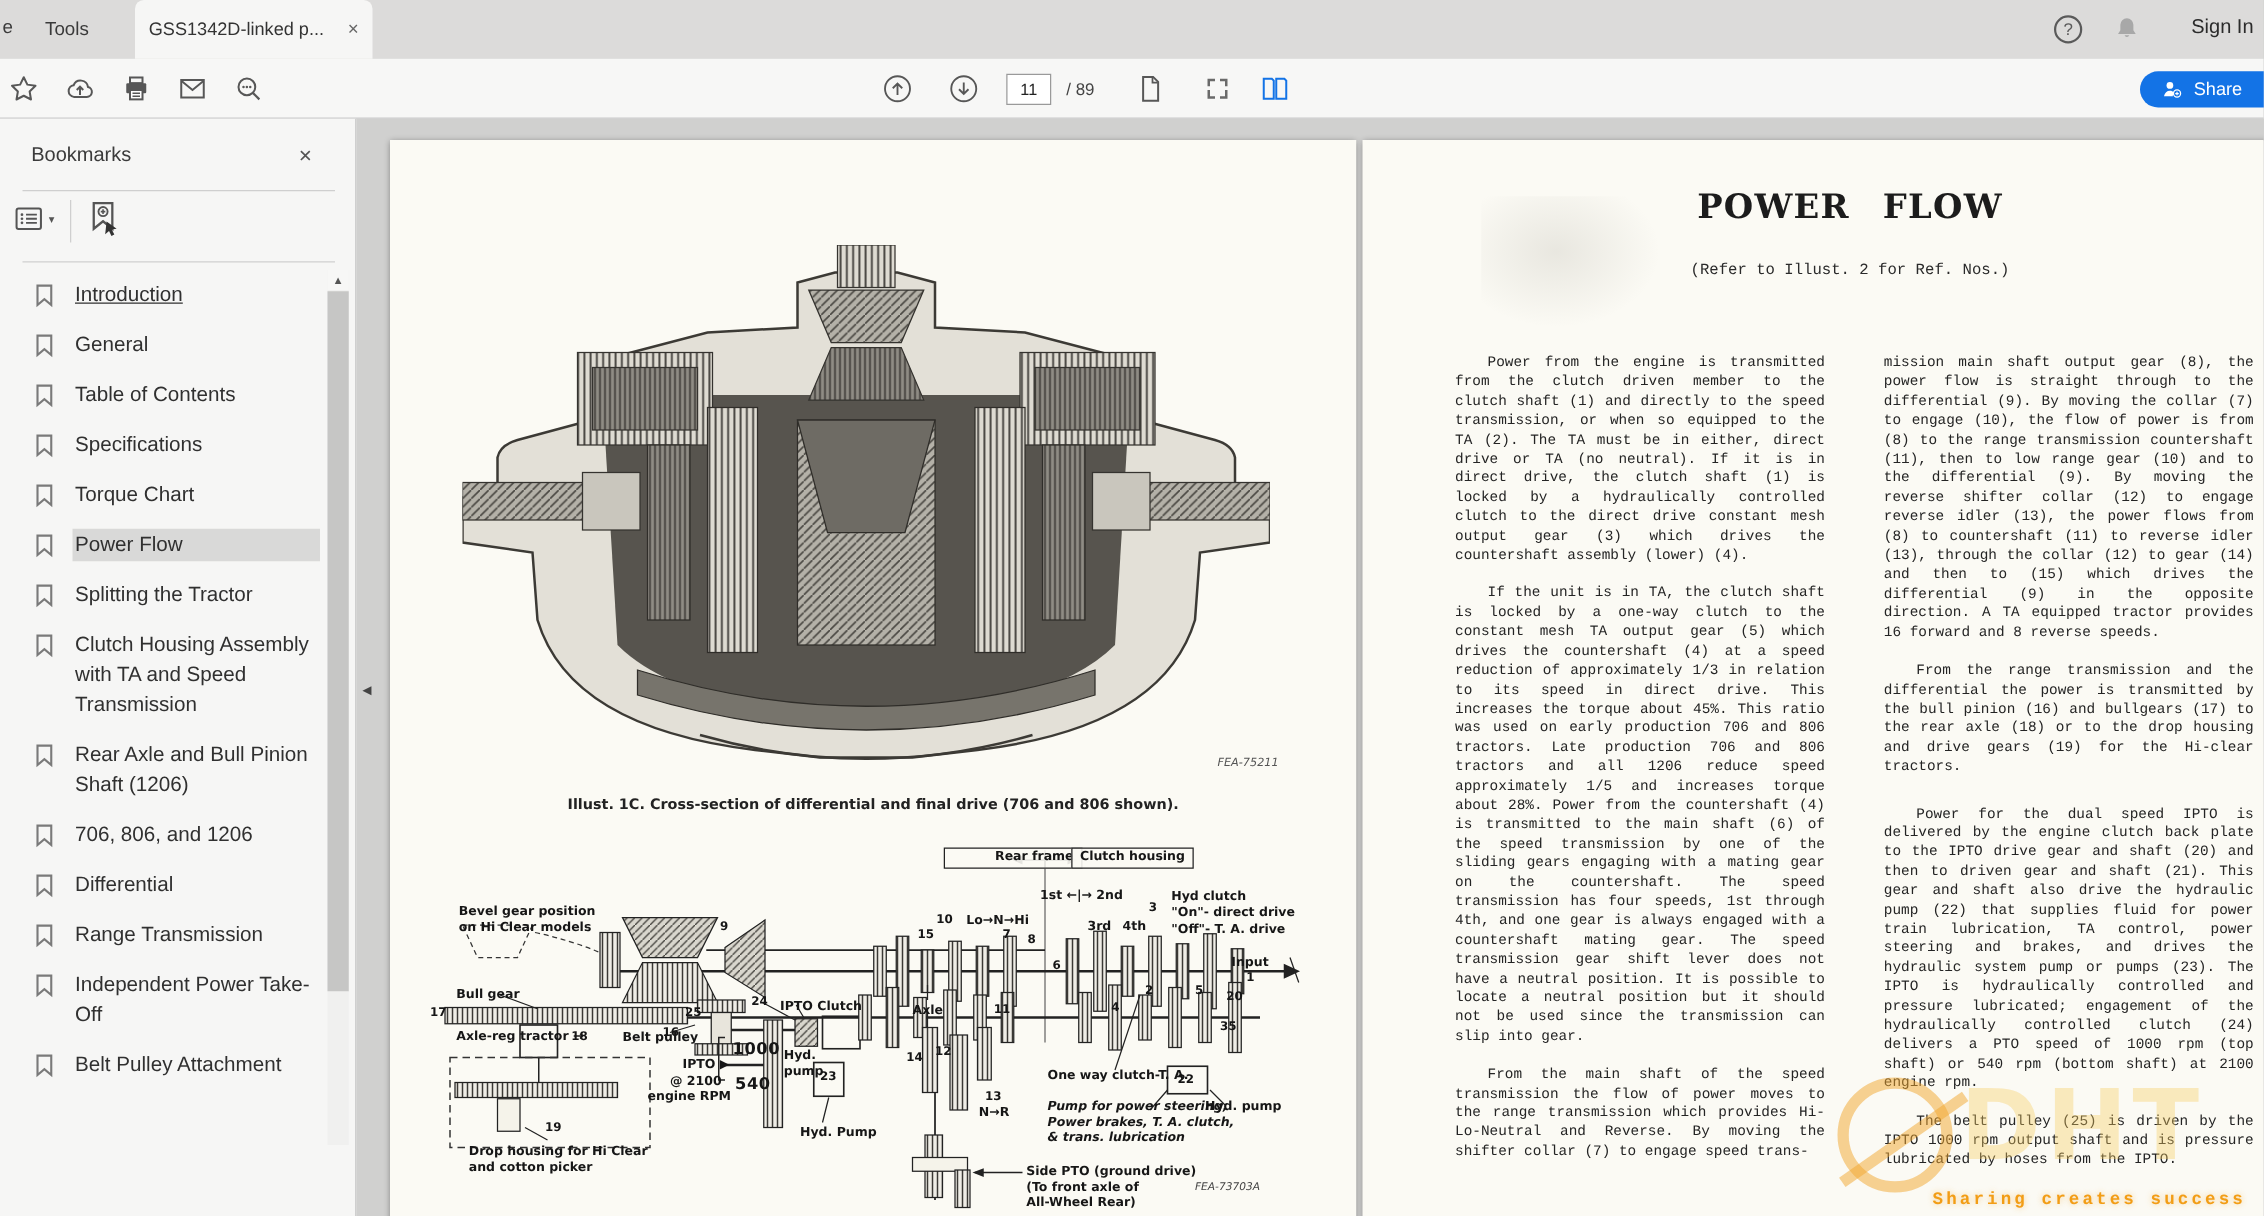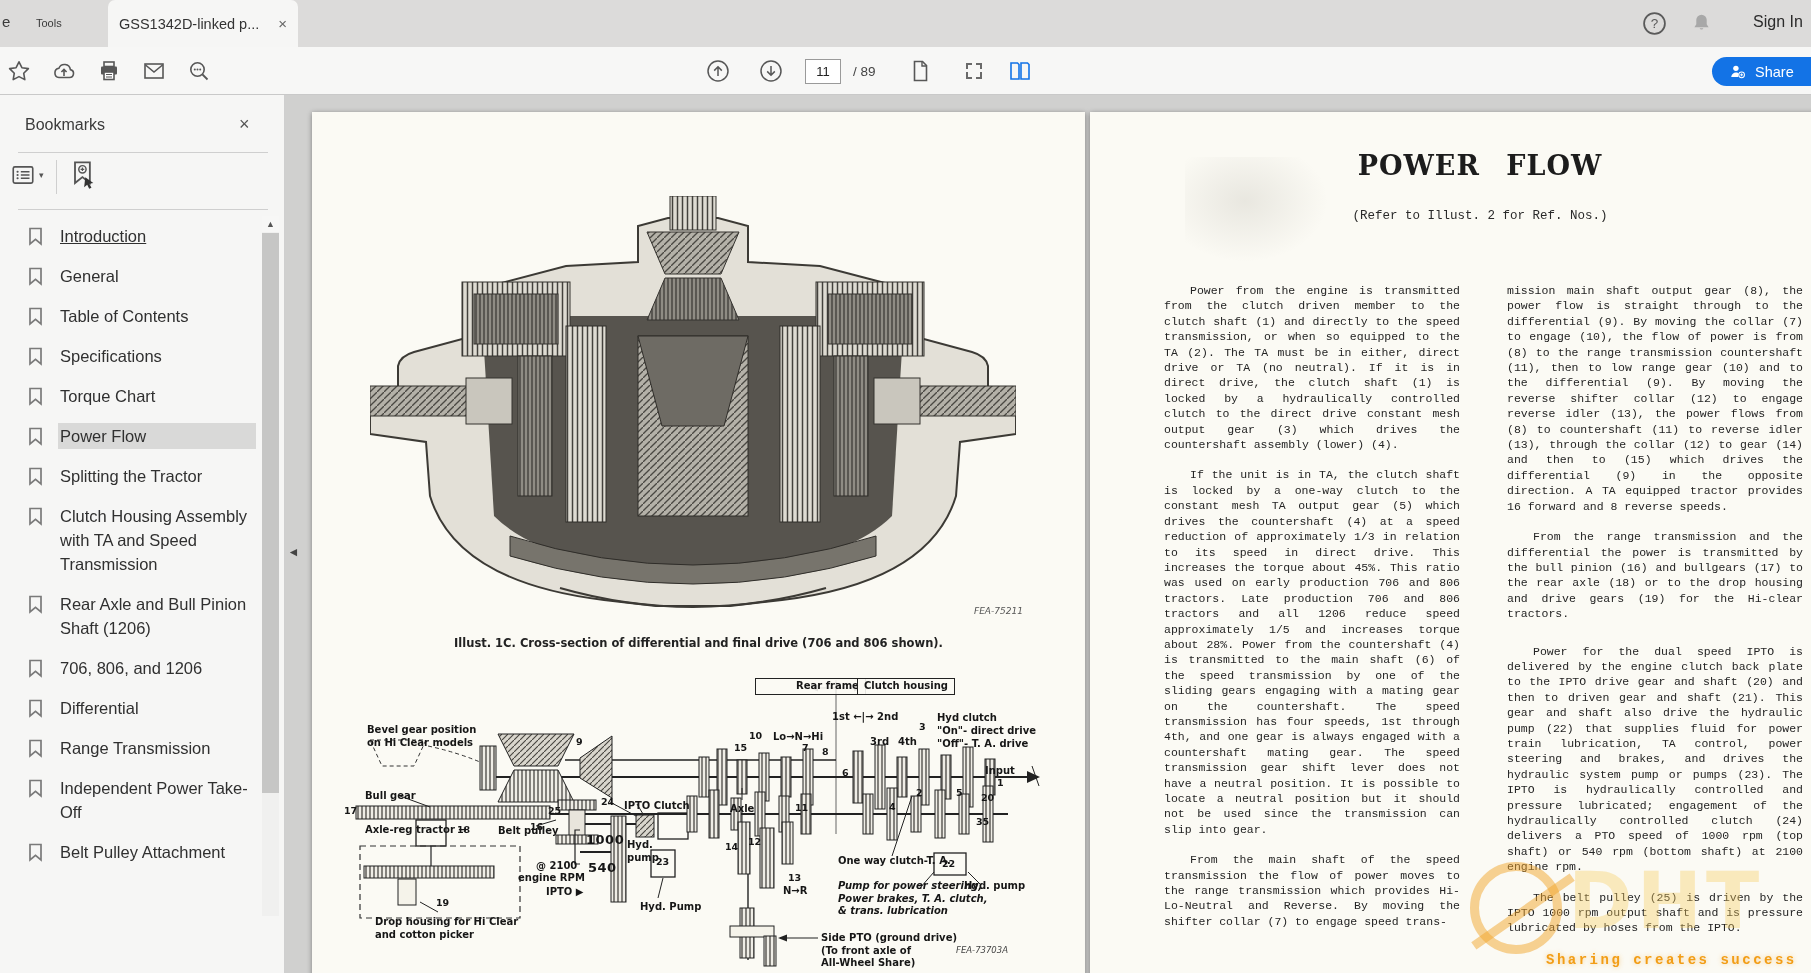--- a/index.html
+++ b/index.html
@@ -2,21 +2,21 @@
 <html><head>
 <meta charset="utf-8">
 <style>
   * { box-sizing: border-box; margin: 0; padding: 0; }
   html,body { width:1811px; height:973px; overflow:hidden; }
   body { position:relative; background:#d0d0cf; font-family:"Liberation Sans", sans-serif; }
 
   
   .tabbar { position:absolute; top:0; left:0; width:1811px; height:47px; background:#dcdbda; }
   .tab-partial { position:absolute; left:2px; top:13px; font-size:15px; color:#3a3a3a; cursor:pointer; }
-  .tab-tools { position:absolute; left:22px; top:0; height:47px; line-height:47px; padding:0 14px; font-size:11px; color:#3a3a3a; cursor:pointer; }
+  .tab-tools { position:absolute; left:22px; top:0; height:47px; line-height:47px; padding:0 14px; font-size:15px; color:#3a3a3a; cursor:pointer; }
   .tab-active { position:absolute; left:108px; top:0; width:190px; height:47px; background:#f6f6f5; border-radius:7px 7px 0 0; display:flex; align-items:center; padding:0 11px; cursor:pointer; }
   .tab-title { flex:1; font-size:14.5px; color:#333; white-space:nowrap; overflow:hidden; }
   .tab-close { color:#666; font-size:15px; margin-left:6px; cursor:pointer; }
   .help-ic, .bell-ic { position:absolute; top:11px; width:25px; height:25px; cursor:pointer; }
   .help-ic { left:1642px; } .bell-ic { left:1689px; }
   .signin { position:absolute; left:1753px; top:13px; font-size:16px; color:#2b2b2b; white-space:nowrap; cursor:pointer; }
 
   
   .toolbar { position:absolute; top:47px; left:0; width:1811px; height:48px; background:#f7f7f6; border-bottom:1px solid #c9c9c9; }
   .tbl { position:absolute; left:7px; top:0; height:48px; display:flex; align-items:center; gap:21px; }
@@ -437,21 +437,21 @@
             <span class="dlabel dnum" style="left: 236px; top: 62px;">9</span>
             <span class="dlabel" style="left: 25px; top: 116px;">Bull gear</span>
             <span class="dlabel dnum" style="left: 4px; top: 131px;">17</span>
             <span class="dlabel" style="left: 25px; top: 150px;">Axle-reg tractor →</span>
             <span class="dlabel dnum" style="left: 117px; top: 150px;">18</span>
             <span class="dlabel dnum" style="left: 190px; top: 147px;">16</span>
             <span class="dlabel dnum" style="left: 208px; top: 131px;">25</span>
             <span class="dlabel" style="left: 158px; top: 151px;">Belt pulley</span>
             <span class="dlabel dbig" style="left: 246px; top: 158px;">1000</span>
             <span class="dlabel dbig" style="left: 248px; top: 186px;">540</span>
-            <span class="dlabel" style="left: 206px; top: 172px; margin-top: 40px;">IPTO ▶</span>
+            <span class="dlabel" style="left: 206px; top: 172px;">IPTO ▶</span>
             <span class="dlabel" style="left: 196px; top: 186px;">@ 2100</span>
             <span class="dlabel" style="left: 178px; top: 198px;">engine RPM</span>
             <span class="dlabel dnum" style="left: 261px; top: 122px;">24</span>
             <span class="dlabel" style="left: 284px; top: 126px;">IPTO Clutch</span>
             <span class="dlabel" style="left: 287px; top: 165px;">Hyd.
 pump</span>
             <span class="dlabel dnum" style="left: 316px; top: 182px;">23</span>
             <span class="dlabel dnum" style="left: 96px; top: 223px;">19</span>
             <span class="dlabel" style="left: 35px; top: 242px;">Drop housing for Hi Clear
 and cotton picker</span>
@@ -485,21 +485,21 @@
             <span class="dlabel dnum" style="left: 448px; top: 198px;">13</span>
             <span class="dlabel" style="left: 407px; top: 211px; margin-left: 36px;">N→R</span>
             <span class="dlabel" style="left: 498px; top: 181px;">One way clutch-T. A.</span>
             <span class="dlabel dnum" style="left: 602px; top: 184px;">22</span>
             <span class="dlabel" style="left: 498px; top: 206px; font-style: italic;">Pump for power steering,
 Power brakes, T. A. clutch,
 &amp; trans. lubrication</span>
             <span class="dlabel" style="left: 624px; top: 206px;">Hyd. pump</span>
             <span class="dlabel" style="left: 481px; top: 258px;">Side PTO (ground drive)
 (To front axle of
-All-Wheel Share)</span>
+All-Wheel Rear)</span>
             <span class="dlabel dcode" style="left: 616px; top: 271px;">FEA-73703A</span>
           </div>
       </div>
     </div>
 
     <div class="page page-right">
       <div class="smudge"></div>
       <h1 class="pf-title">POWER FLOW</h1>
       <div class="pf-sub">(Refer to Illust. 2 for Ref. Nos.)</div>
       <div class="col col-1">

